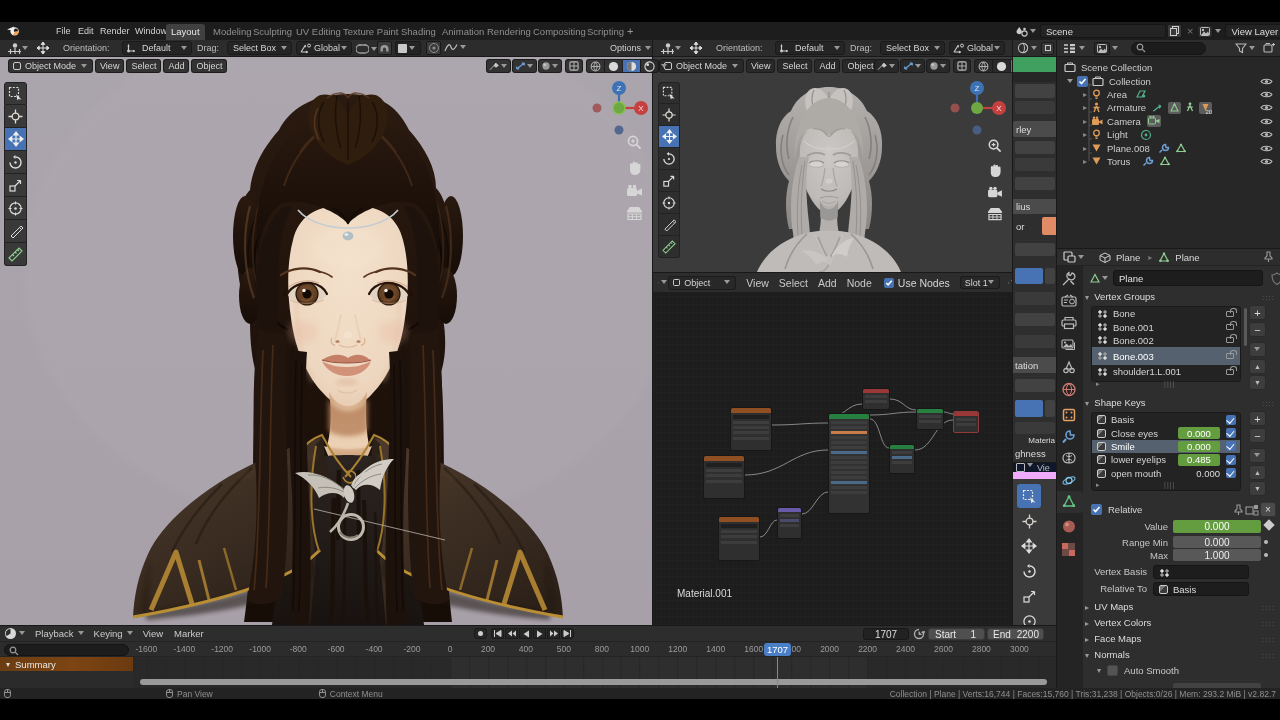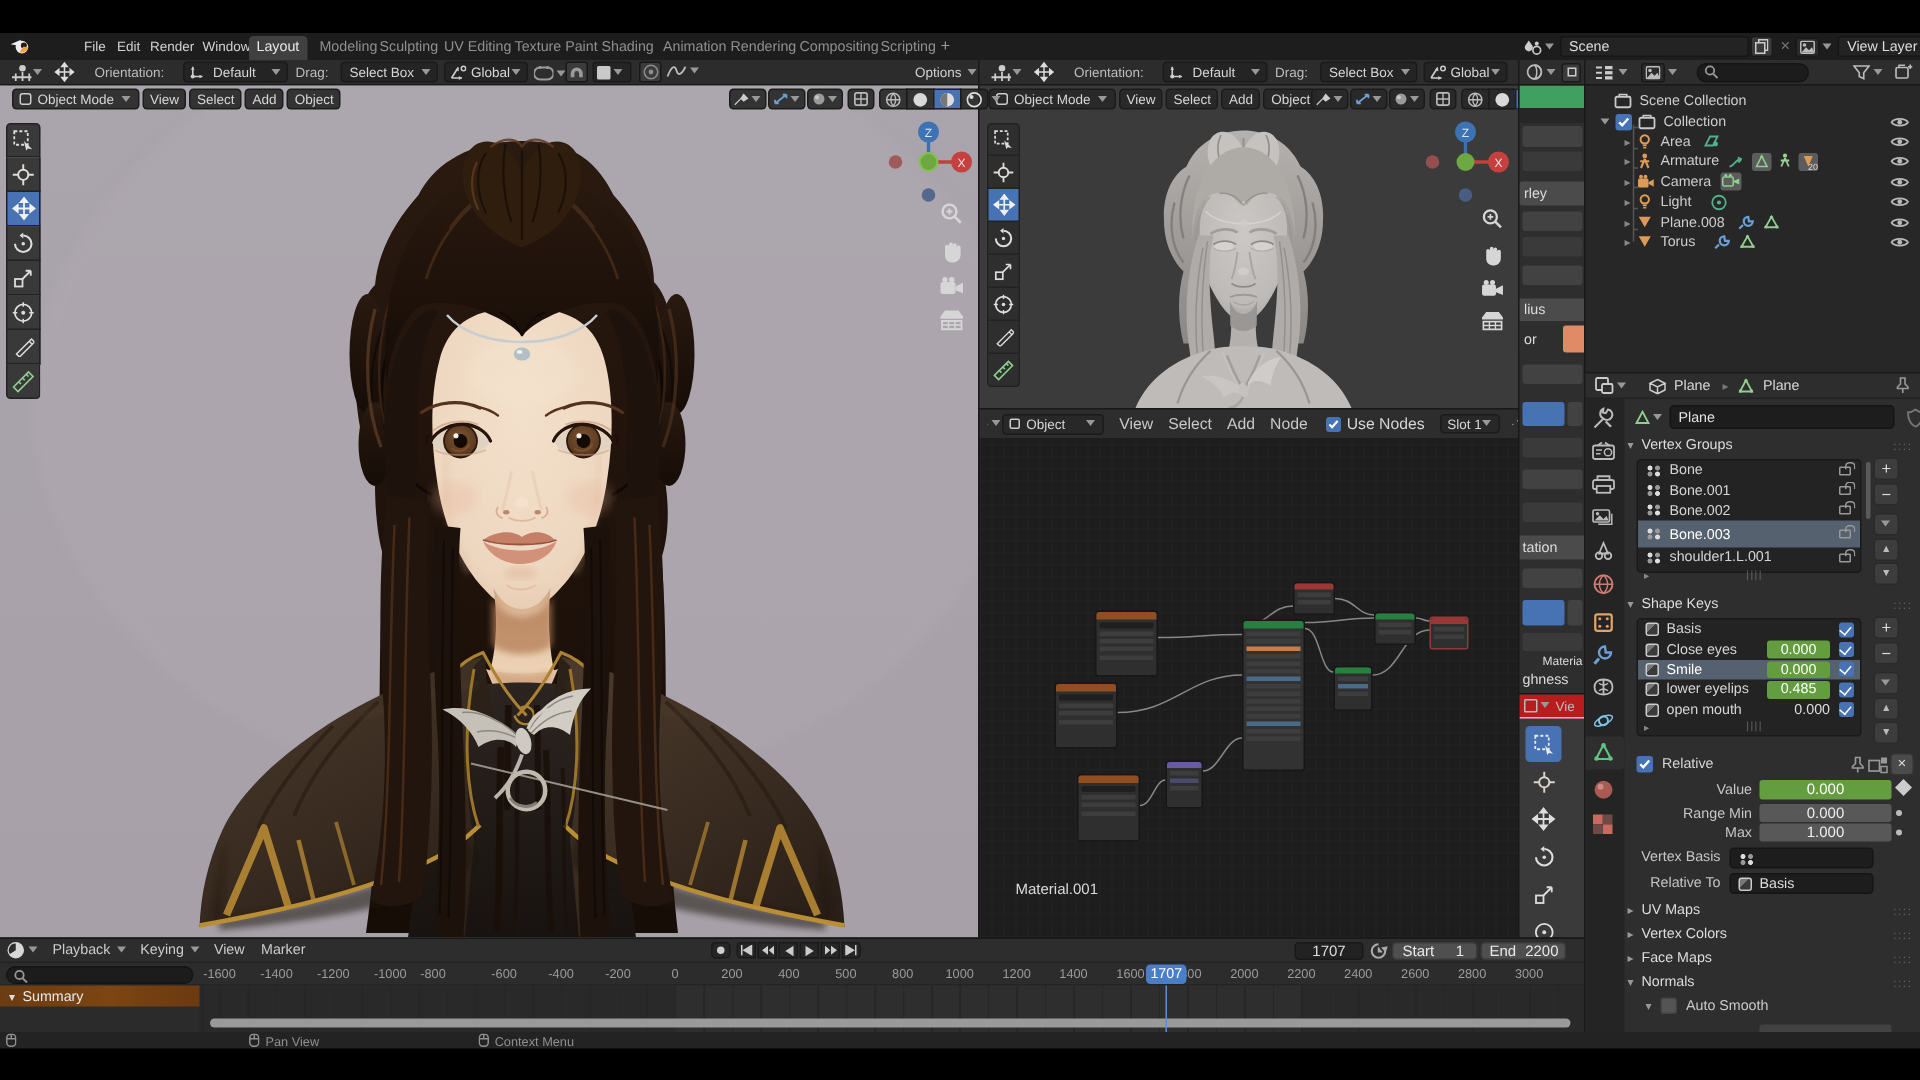--- a/index.html
+++ b/index.html
@@ -868,21 +868,21 @@
   <div style="position:absolute;left:0;top:300px;width:44px;height:16px;background:#4b4b4b;color:#ddd;display:flex;align-items:center;padding-left:2px">tation</div>
   <div style="position:absolute;left:2px;top:322px;width:40px;height:13px;background:#424242;border-radius:2px"></div>
   <div style="position:absolute;left:2px;top:343px;width:28px;height:17px;background:#4772b3;border-radius:2px"></div>
   <div style="position:absolute;left:32px;top:343px;width:10px;height:17px;background:#424242;border-radius:2px"></div>
   <div style="position:absolute;left:2px;top:365px;width:40px;height:12px;background:#3a3a3a;border-radius:2px"></div>
   <div style="position:absolute;right:1px;top:379px;color:#ddd;font-size:8px">Materia</div>
   <div style="position:absolute;left:0;top:388px;width:44px;height:16px;background:#2e2e2e;color:#ddd;display:flex;align-items:center;padding-left:2px">ghness</div>
 </div>
 
 <div class="abs" style="left:1012px;top:462px;width:44px;height:163px;background:#3a3a3a;border-left:1px solid #191919;border-top:1px solid #191919;overflow:hidden">
-  <div style="height:16px;background:#b91c1c;border-bottom:1px solid #f0abfc;display:flex;align-items:center;font-size:9px;color:#bbb">
+  <div style="height:16px;background:#0f172a;border-bottom:7px solid #f0abfc;display:flex;font-size:9px;color:#bbb">
         <span style="display:inline-block;width:9px;height:9px;border:1.3px solid #bbb;border-radius:1px;margin:0 2px 0 3px"></span>
         <span class="chev"></span>
         <span style="margin-left:3px">Vie</span>
       </div>
   <div style="position:absolute;left:4px;top:21px">
     <div style="width:24px;height:24px;background:#4772b3;border-radius:3px;display:flex;align-items:center;justify-content:center">
           <svg width="15" height="15" viewBox="0 0 15 15">
             <rect x="1.5" y="1.5" width="9" height="9" fill="none" stroke="#e8e8e8" stroke-dasharray="2 1.4" stroke-width="1.2"></rect>
             <path d="M8 8 L13.5 13.5 L10.5 13 L9.5 14.5 Z" fill="#e8e8e8"></path>
           </svg>
@@ -914,21 +914,21 @@
     <div style="width:24px;height:24px;margin-top:1px;display:flex;align-items:center;justify-content:center">
           <svg width="15" height="15" viewBox="0 0 15 15">
             <circle cx="7.5" cy="7.5" r="5.6" fill="none" stroke="#ddd" stroke-width="1.2"></circle>
             <circle cx="7.5" cy="7.5" r="1.3" fill="#ddd"></circle>
           </svg>
         </div>
   </div>
 </div>
 
 <div class="abs" style="left:1056px;top:57px;width:224px;height:191px;background:#272727;border-left:1px solid #191919;overflow:hidden">
-  <div class="oli-row" style="padding-left:19px;margin-top:4px">
+  <div class="oli-row" style="padding-left:7px;margin-top:4px">
     <svg width="12" height="11" viewBox="0 0 12 11" style="margin-right:5px">
           <rect x="1" y="2.5" width="10" height="7" rx="1" fill="none" stroke="#c9c9c9" stroke-width="1.2"></rect>
           <path d="M3.5 2.5 V1 h5 v1.5" stroke="#c9c9c9" fill="none"></path>
         </svg>Scene Collection
   </div>
   <div class="oli-row">
     <span class="chev" style="margin:0 3px 0 10px"></span>
     <span style="width:11px;height:11px;background:#4772b3;border-radius:2px;position:relative;margin-right:4px">
           <svg width="11" height="11" viewBox="0 0 11 11" style="position:absolute;left:0;top:0">
             <path d="M2.5 5.5 L4.5 7.5 L8.5 3" stroke="#fff" stroke-width="1.6" fill="none"></path>
@@ -1334,21 +1334,21 @@
     <div style="position:absolute;left:987px;top:2px;width:57px;height:12px;background:#4f4f4f;border:1px solid #3a3a3a;border-radius:3px;display:flex;align-items:center;color:#e8e8e8;font-size:10px">
           <span style="margin-left:5px">End</span>
           <span style="margin-left:auto;margin-right:4px">2200</span>
         </div>
   </div>
   <div id="ruler" style="position:absolute;left:0;top:16px;width:1056px;height:15px;background:#2c2c2c;border-bottom:1px solid #242424;overflow:hidden">
         <span style="position:absolute;left:128.3px;top:2px;width:36px;text-align:center;color:#9b9b9b;font-size:8.5px">-1600</span>
         <span style="position:absolute;left:166.3px;top:2px;width:36px;text-align:center;color:#9b9b9b;font-size:8.5px">-1400</span>
         <span style="position:absolute;left:204.2px;top:2px;width:36px;text-align:center;color:#9b9b9b;font-size:8.5px">-1200</span>
         <span style="position:absolute;left:242.2px;top:2px;width:36px;text-align:center;color:#9b9b9b;font-size:8.5px">-1000</span>
-        <span style="position:absolute;left:280.2px;top:2px;width:36px;text-align:left;color:#9b9b9b;font-size:8.5px">-800</span>
+        <span style="position:absolute;left:280.2px;top:2px;width:36px;text-align:center;color:#9b9b9b;font-size:8.5px">-800</span>
         <span style="position:absolute;left:318.1px;top:2px;width:36px;text-align:center;color:#9b9b9b;font-size:8.5px">-600</span>
         <span style="position:absolute;left:356.1px;top:2px;width:36px;text-align:center;color:#9b9b9b;font-size:8.5px">-400</span>
         <span style="position:absolute;left:394.0px;top:2px;width:36px;text-align:center;color:#9b9b9b;font-size:8.5px">-200</span>
         <span style="position:absolute;left:432.0px;top:2px;width:36px;text-align:center;color:#9b9b9b;font-size:8.5px">0</span>
         <span style="position:absolute;left:470.0px;top:2px;width:36px;text-align:center;color:#9b9b9b;font-size:8.5px">200</span>
         <span style="position:absolute;left:507.9px;top:2px;width:36px;text-align:center;color:#9b9b9b;font-size:8.5px">400</span>
         <span style="position:absolute;left:545.9px;top:2px;width:36px;text-align:center;color:#9b9b9b;font-size:8.5px">500</span>
         <span style="position:absolute;left:583.8px;top:2px;width:36px;text-align:center;color:#9b9b9b;font-size:8.5px">800</span>
         <span style="position:absolute;left:621.8px;top:2px;width:36px;text-align:center;color:#9b9b9b;font-size:8.5px">1000</span>
         <span style="position:absolute;left:659.8px;top:2px;width:36px;text-align:center;color:#9b9b9b;font-size:8.5px">1200</span>
@@ -1386,15 +1386,16 @@
   <svg width="7" height="9" viewBox="0 0 7 9" style="margin-left:155px">
         <rect x="0.5" y="0.5" width="6" height="8" rx="2.5" fill="none" stroke="#8f8f8f"></rect>
         <path d="M3.5 0.5 v3 M0.5 3.5 h6" stroke="#8f8f8f"></path>
       </svg>
   <span style="margin-left:4px">Pan View</span>
   <svg width="7" height="9" viewBox="0 0 7 9" style="margin-left:106px">
         <rect x="0.5" y="0.5" width="6" height="8" rx="2.5" fill="none" stroke="#8f8f8f"></rect>
         <path d="M3.5 0.5 v3 M0.5 3.5 h6" stroke="#8f8f8f"></path>
       </svg>
   <span style="margin-left:4px">Context Menu</span>
+  <span style="position:absolute;right:4px">Collection | Plane | Verts:16,744 | Faces:15,760 | Tris:31,238 | Objects:0/26 | Mem: 293.2 MiB | v2.82.7</span>
 </div>
 
 </div>
 
 </body></html>

